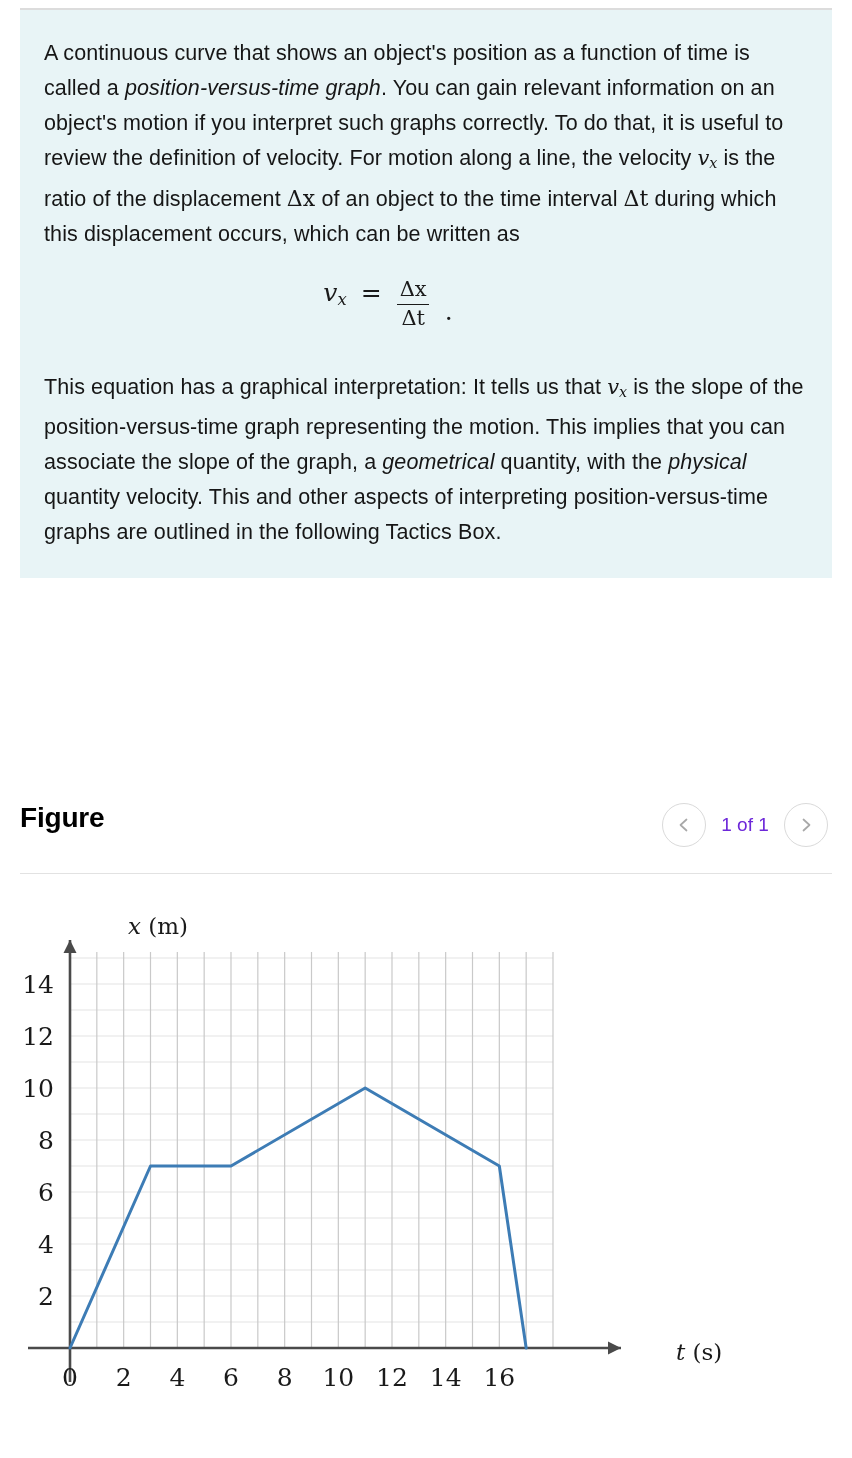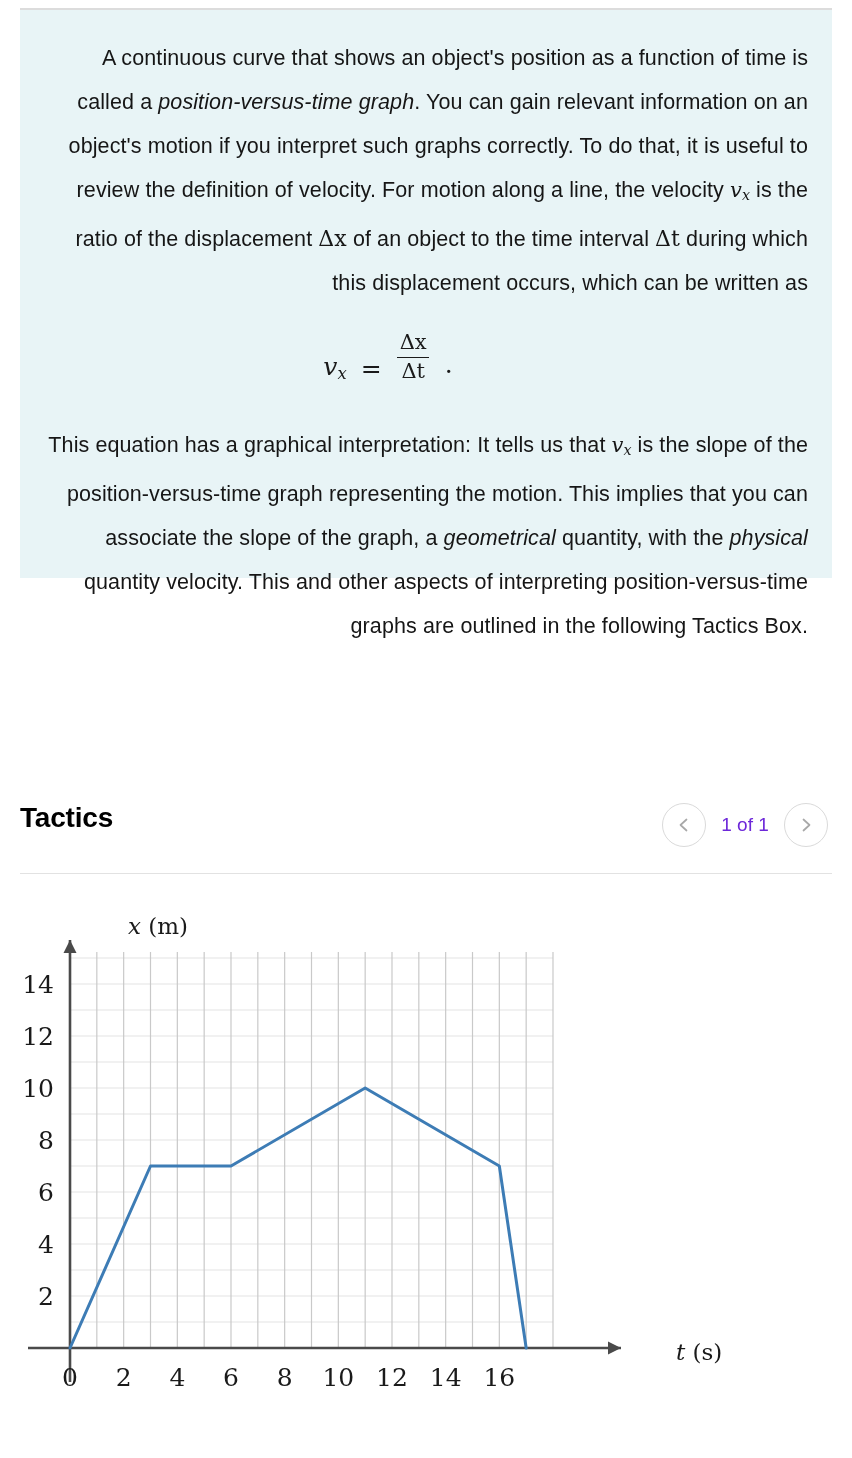--- a/index.html
+++ b/index.html
@@ -23,25 +23,24 @@
     top: 8px;
     width: 812px;
     height: 570px;
     background: #e8f4f6;
     border-top: 2px solid #dcdcdc;
     box-sizing: border-box;
     padding: 26px 24px 20px 24px;
   }
   .para {
     font-size: 21.5px;
-    line-height: 44px;
+    line-height: 35px;
     color: #161616;
     margin: 0 0 0 0;
     letter-spacing: 0.1px;
-    text-align: right;
   }
   .para.second {
     margin-top: 13px;
   }
   .it { font-style: italic; }
 
   
   .mathvar {
     font-family: "DejaVu Serif", serif;
     font-style: italic;
@@ -60,21 +59,21 @@
 
   
   #equation-block {
     text-align: center;
     margin: 26px 0 22px 0;
     height: 70px;
     position: relative;
   }
   .eq-inner {
     display: inline-flex;
-    align-items: flex-end;
+    align-items: flex-start;
     gap: 14px;
     font-family: "DejaVu Serif", serif;
     font-size: 25px;
     transform: translateX(-38px);
   }
   .eq-v {
     font-style: italic;
   }
   .eq-v sub { font-size: 0.66em; vertical-align: -0.25em; font-style: italic; }
   .eq-eq { font-size: 25px; }
@@ -182,21 +181,21 @@
       </span>
       <span class="eq-period">.</span>
     </span>
   </div>
 
   <p class="para second"><span>This equation has a graphical interpretation: It tells us that </span><span class="mathvar"><span>v</span><sub>x</sub></span><span> is the slope of the position-versus-time graph representing the motion. This implies that you can associate the slope of the graph, a </span><span class="it">geometrical</span><span> quantity, with the </span><span class="it">physical</span><span> quantity velocity. This and other aspects of interpreting position-versus-time graphs are outlined in the following Tactics Box.</span></p>
 
 </div>
 
 <div id="figure-header">
-  <div id="figure-title">Tactics</div>
+  <div id="figure-title">Figure</div>
 
   <div id="figure-nav">
     <button class="navbtn">
       <span>
         <svg width="18" height="18" viewBox="0 0 18 18" aria-hidden="true">
           <polyline points="11.5,3.5 5.5,9 11.5,14.5" fill="none" stroke="#a8a8a8" stroke-width="1.7" stroke-linecap="round" stroke-linejoin="round"></polyline>
         </svg>
       </span>
     </button>
     <div id="figure-counter">1 of 1</div>

